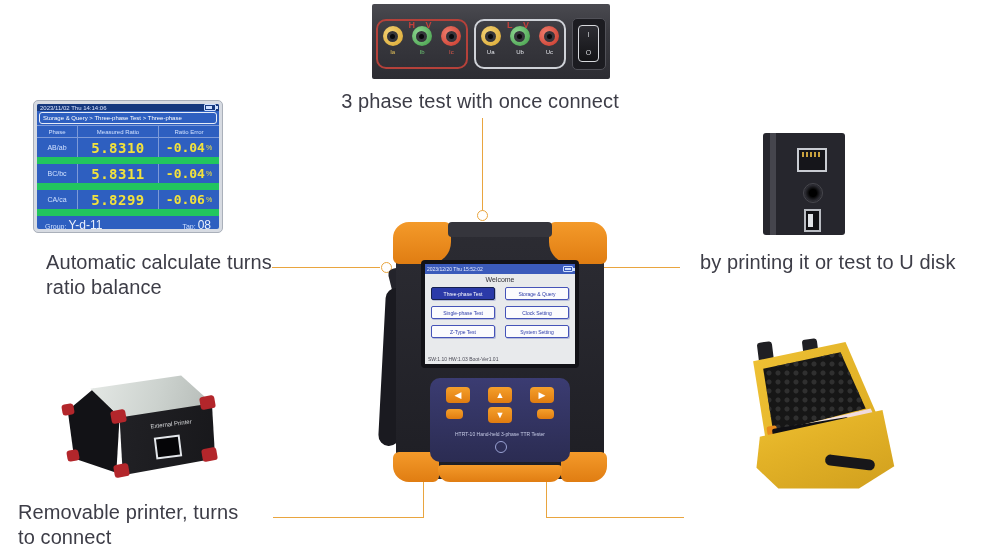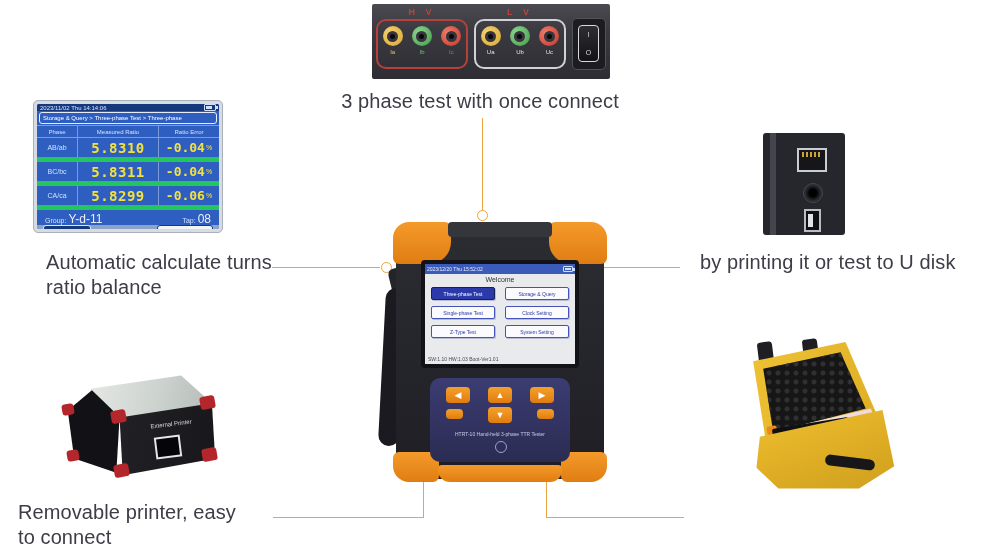--- a/index.html
+++ b/index.html
@@ -18,21 +18,21 @@
   .hline{position:absolute;height:0;border-top:1.5px solid #E9A53F;}
   .vline{position:absolute;width:0;border-left:1.5px solid #E9A53F;}
   .dot{position:absolute;width:9px;height:9px;border:1.5px solid #E9A53F;border-radius:50%;background:#fff;}
 
   
   .panel-conn{position:absolute;left:372px;top:4px;width:238px;height:75px;border-radius:2px;
               background:linear-gradient(180deg,#4a4a50 0%,#3a3a40 35%,#2d2d33 100%);}
   .conn-group{position:absolute;top:15px;height:50px;width:92px;border:2px solid;border-radius:10px;box-sizing:border-box;}
   .g-hv{left:4px;border-color:#b5413a;}
   .g-lv{left:102px;border-color:#cfd2d8;}
-  .conn-label{position:absolute;top:3px;width:92px;text-align:center;font-size:9px;font-weight:bold;
+  .conn-label{position:absolute;top:16px;width:92px;text-align:center;font-size:9px;font-weight:bold;
               letter-spacing:4px;color:#c2413c;}
   .l-hv{left:4px;} .l-lv{left:102px;}
   .jack-row{display:flex;justify-content:space-around;align-items:flex-start;padding-top:5px;}
   .jack-unit{width:26px;text-align:center;}
   .jack{width:20px;height:20px;border-radius:50%;margin:0 auto;display:flex;align-items:center;justify-content:center;}
   .jack-mid{width:11px;height:11px;border-radius:50%;background:#35353b;display:flex;align-items:center;justify-content:center;}
   .jack-hole{width:5px;height:5px;border-radius:50%;background:#0a0a0c;}
   .jk-y{background:radial-gradient(circle at 35% 35%,#f3d276,#d9a62e);}
   .jk-g{background:radial-gradient(circle at 35% 35%,#8fd792,#3f9a45);}
   .jk-r{background:radial-gradient(circle at 35% 35%,#ef7d6d,#c43528);}
@@ -50,21 +50,21 @@
   .lcd-inner{width:100%;height:100%;background:#2e5fc0;border-radius:2px;overflow:hidden;display:flex;flex-direction:column;}
   .lcd-status{height:11px;background:#16397e;display:flex;align-items:center;justify-content:space-between;
               padding:0 3px;font-size:6px;color:#d8e4ff;}
   .battery{width:10px;height:5px;border:1px solid #cfe0ff;position:relative;border-radius:1px;}
   .battery:after{content:"";position:absolute;right:-3px;top:1px;width:2px;height:3px;background:#cfe0ff;}
   .battery .fill{position:absolute;left:1px;top:1px;bottom:1px;width:6px;background:#cfe0ff;}
   .lcd-crumb{margin:1px 2px;border:1px solid #e7edf7;border-radius:3px;font-size:6px;color:#fff;
              line-height:10px;padding:0 3px;white-space:nowrap;}
   .lcd-table{flex:1;position:relative;border-top:1px solid #7d9ad8;}
   .lcd-hrow{display:flex;height:11px;font-size:6px;color:#cfe0ff;align-items:center;border-bottom:1px solid #7d9ad8;}
-  .lcd-row{display:flex;height:19px;align-items:center;border-bottom:5px solid #22c55e;}
+  .lcd-row{display:flex;height:19px;align-items:center;border-bottom:7px solid #22c55e;}
   .c-phase{width:40px;text-align:center;border-right:1px solid #7d9ad8;align-self:stretch;display:flex;align-items:center;justify-content:center;}
   .c-ratio{width:80px;text-align:center;border-right:1px solid #7d9ad8;align-self:stretch;display:flex;align-items:center;justify-content:center;}
   .c-error{flex:1;text-align:center;display:flex;align-items:center;justify-content:center;}
   .ph{font-size:7px;color:#cfe0ff;}
   .val{font-family:"DejaVu Sans Mono",monospace;font-weight:bold;font-size:14px;color:#f2e23c;letter-spacing:.5px;}
   .err{font-family:"DejaVu Sans Mono",monospace;font-weight:bold;font-size:13px;color:#f2e23c;}
   .pct{font-size:7px;color:#f2e23c;margin-left:1px;}
   .lcd-foot{height:15px;display:flex;align-items:center;justify-content:space-between;padding:0 8px;}
   .fl{font-size:7px;color:#cfe0ff;} .fv{font-size:12px;color:#e9effc;margin-left:2px;}
   .lcd-btnbar{height:18px;background:#8fa3c8;display:flex;align-items:center;justify-content:space-between;padding:0 6px;}
@@ -226,21 +226,21 @@
 
   <div class="caption cap-top">3 phase test with once connect</div>
   <div class="caption cap-lt">
     <div>Automatic calculate turns</div>
     <div>ratio balance</div>
   </div>
   <div class="caption cap-rt">
     <div>by printing it or test to U disk</div>
   </div>
   <div class="caption cap-lb">
-    <div>Removable printer, easy</div>
+    <div>Removable printer, turns</div>
     <div>to connect</div>
   </div>
 
   <div class="vline" style="left:482px;top:118px;height:94px;"></div>
   <div class="dot" style="left:477px;top:210px;"></div>
 
   <div class="hline" style="left:272px;top:267px;width:108px;"></div>
   <div class="dot" style="left:381px;top:262px;"></div>
 
   <div class="dot" style="left:565px;top:262px;"></div>

